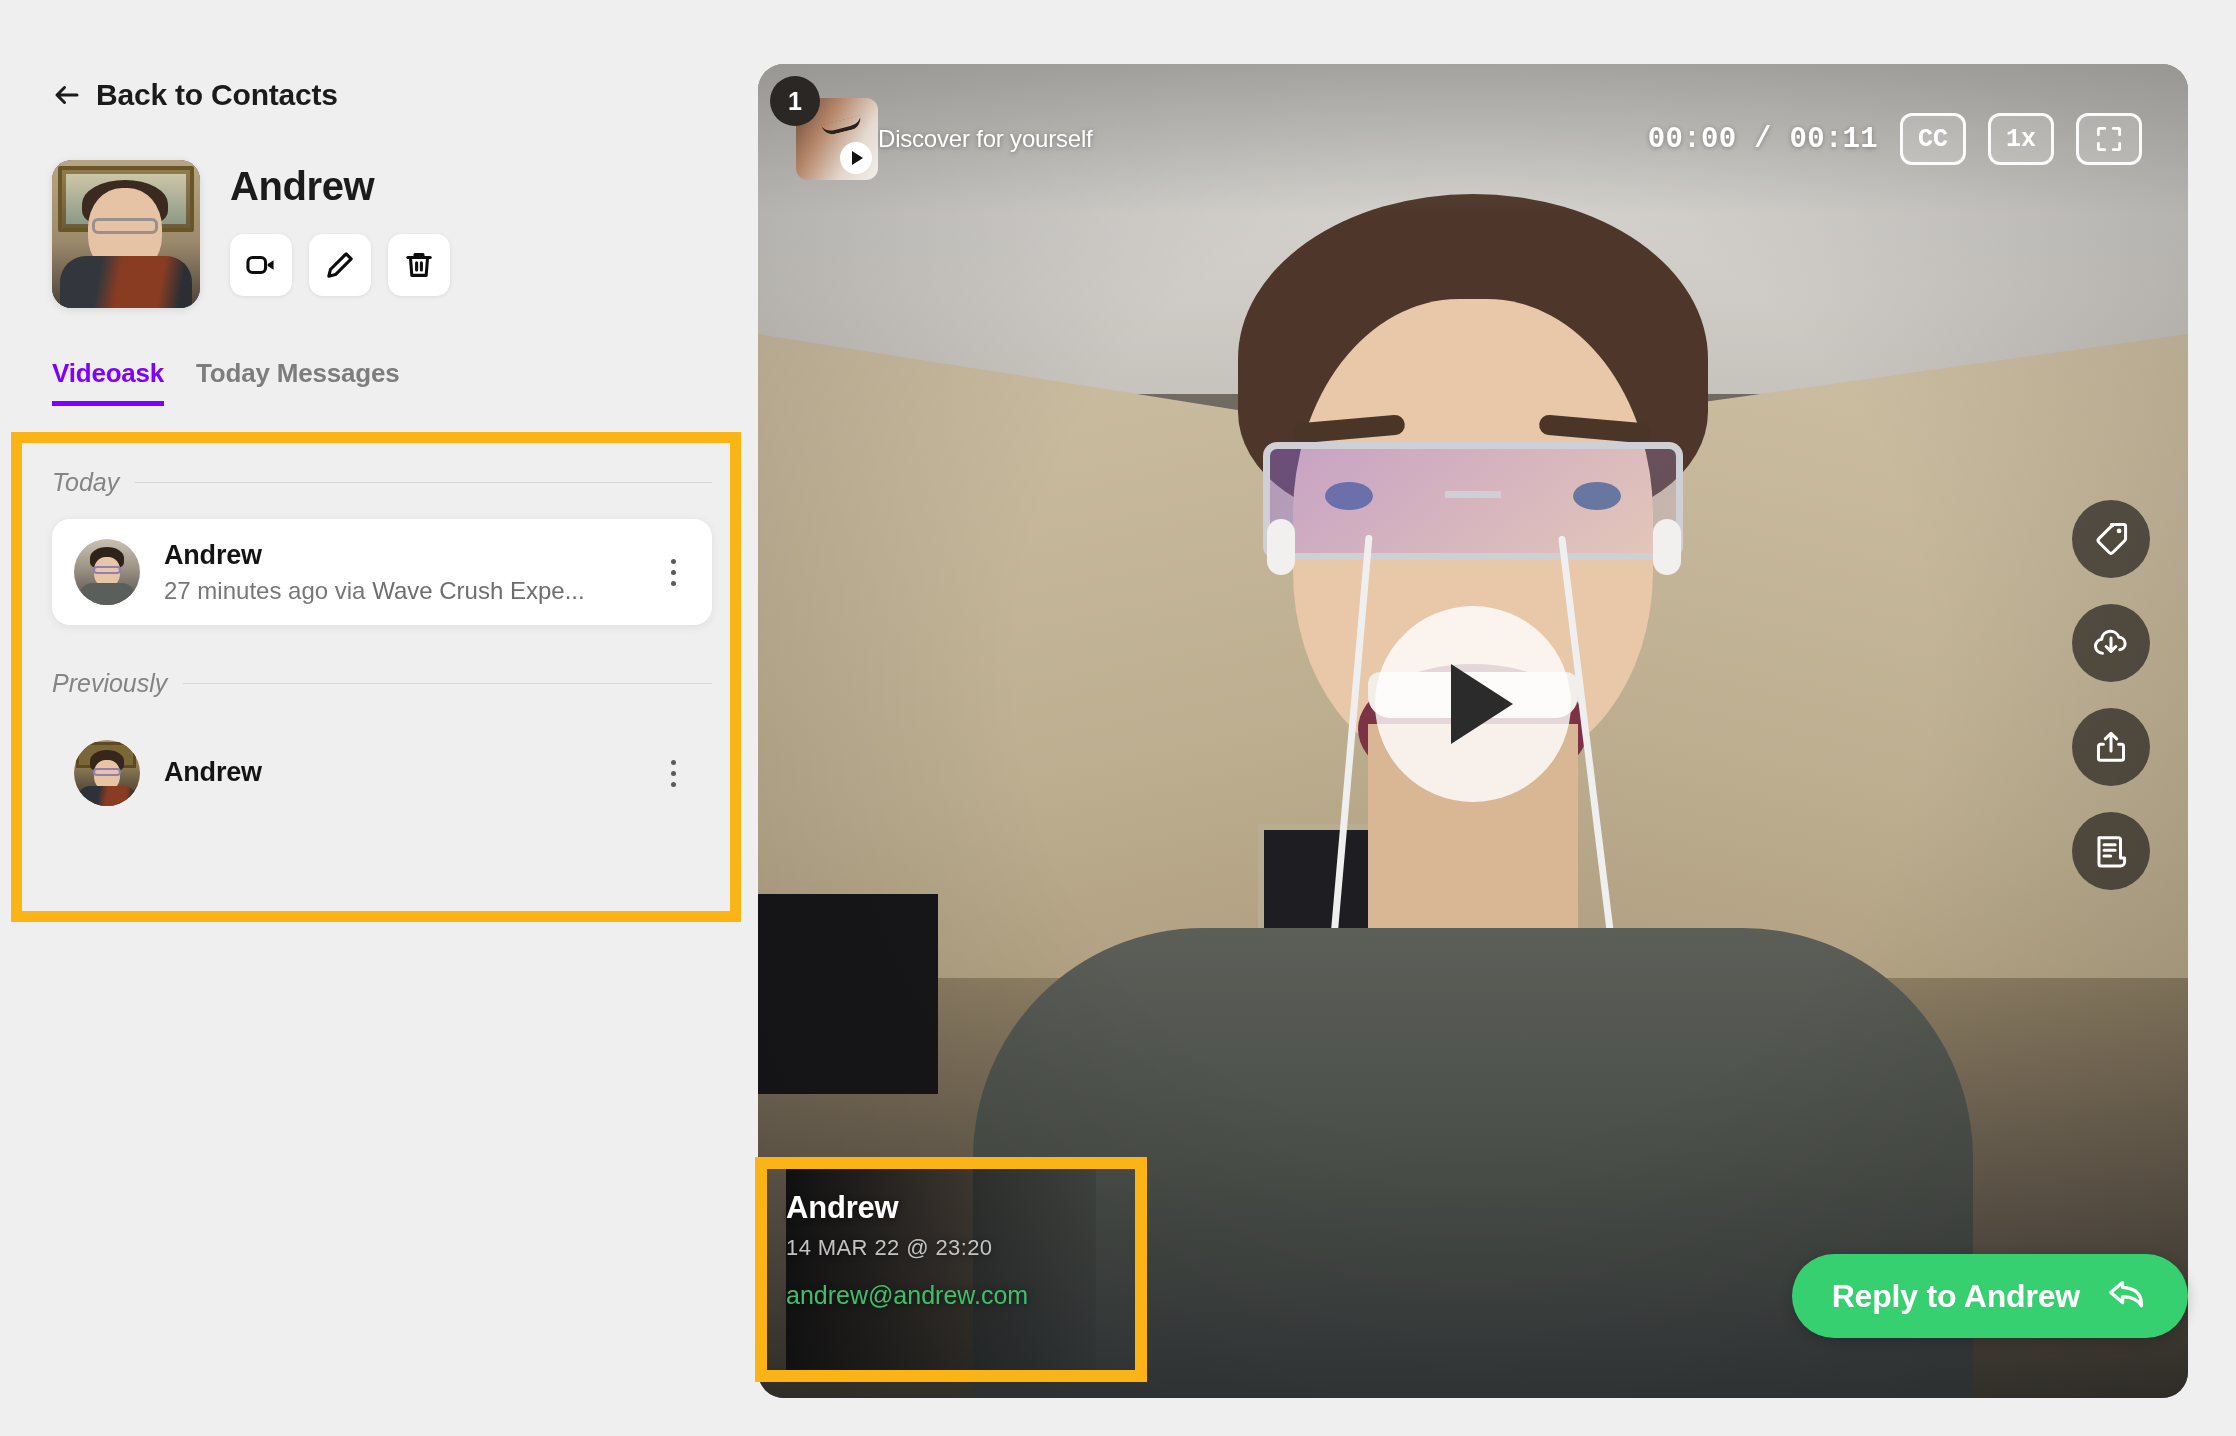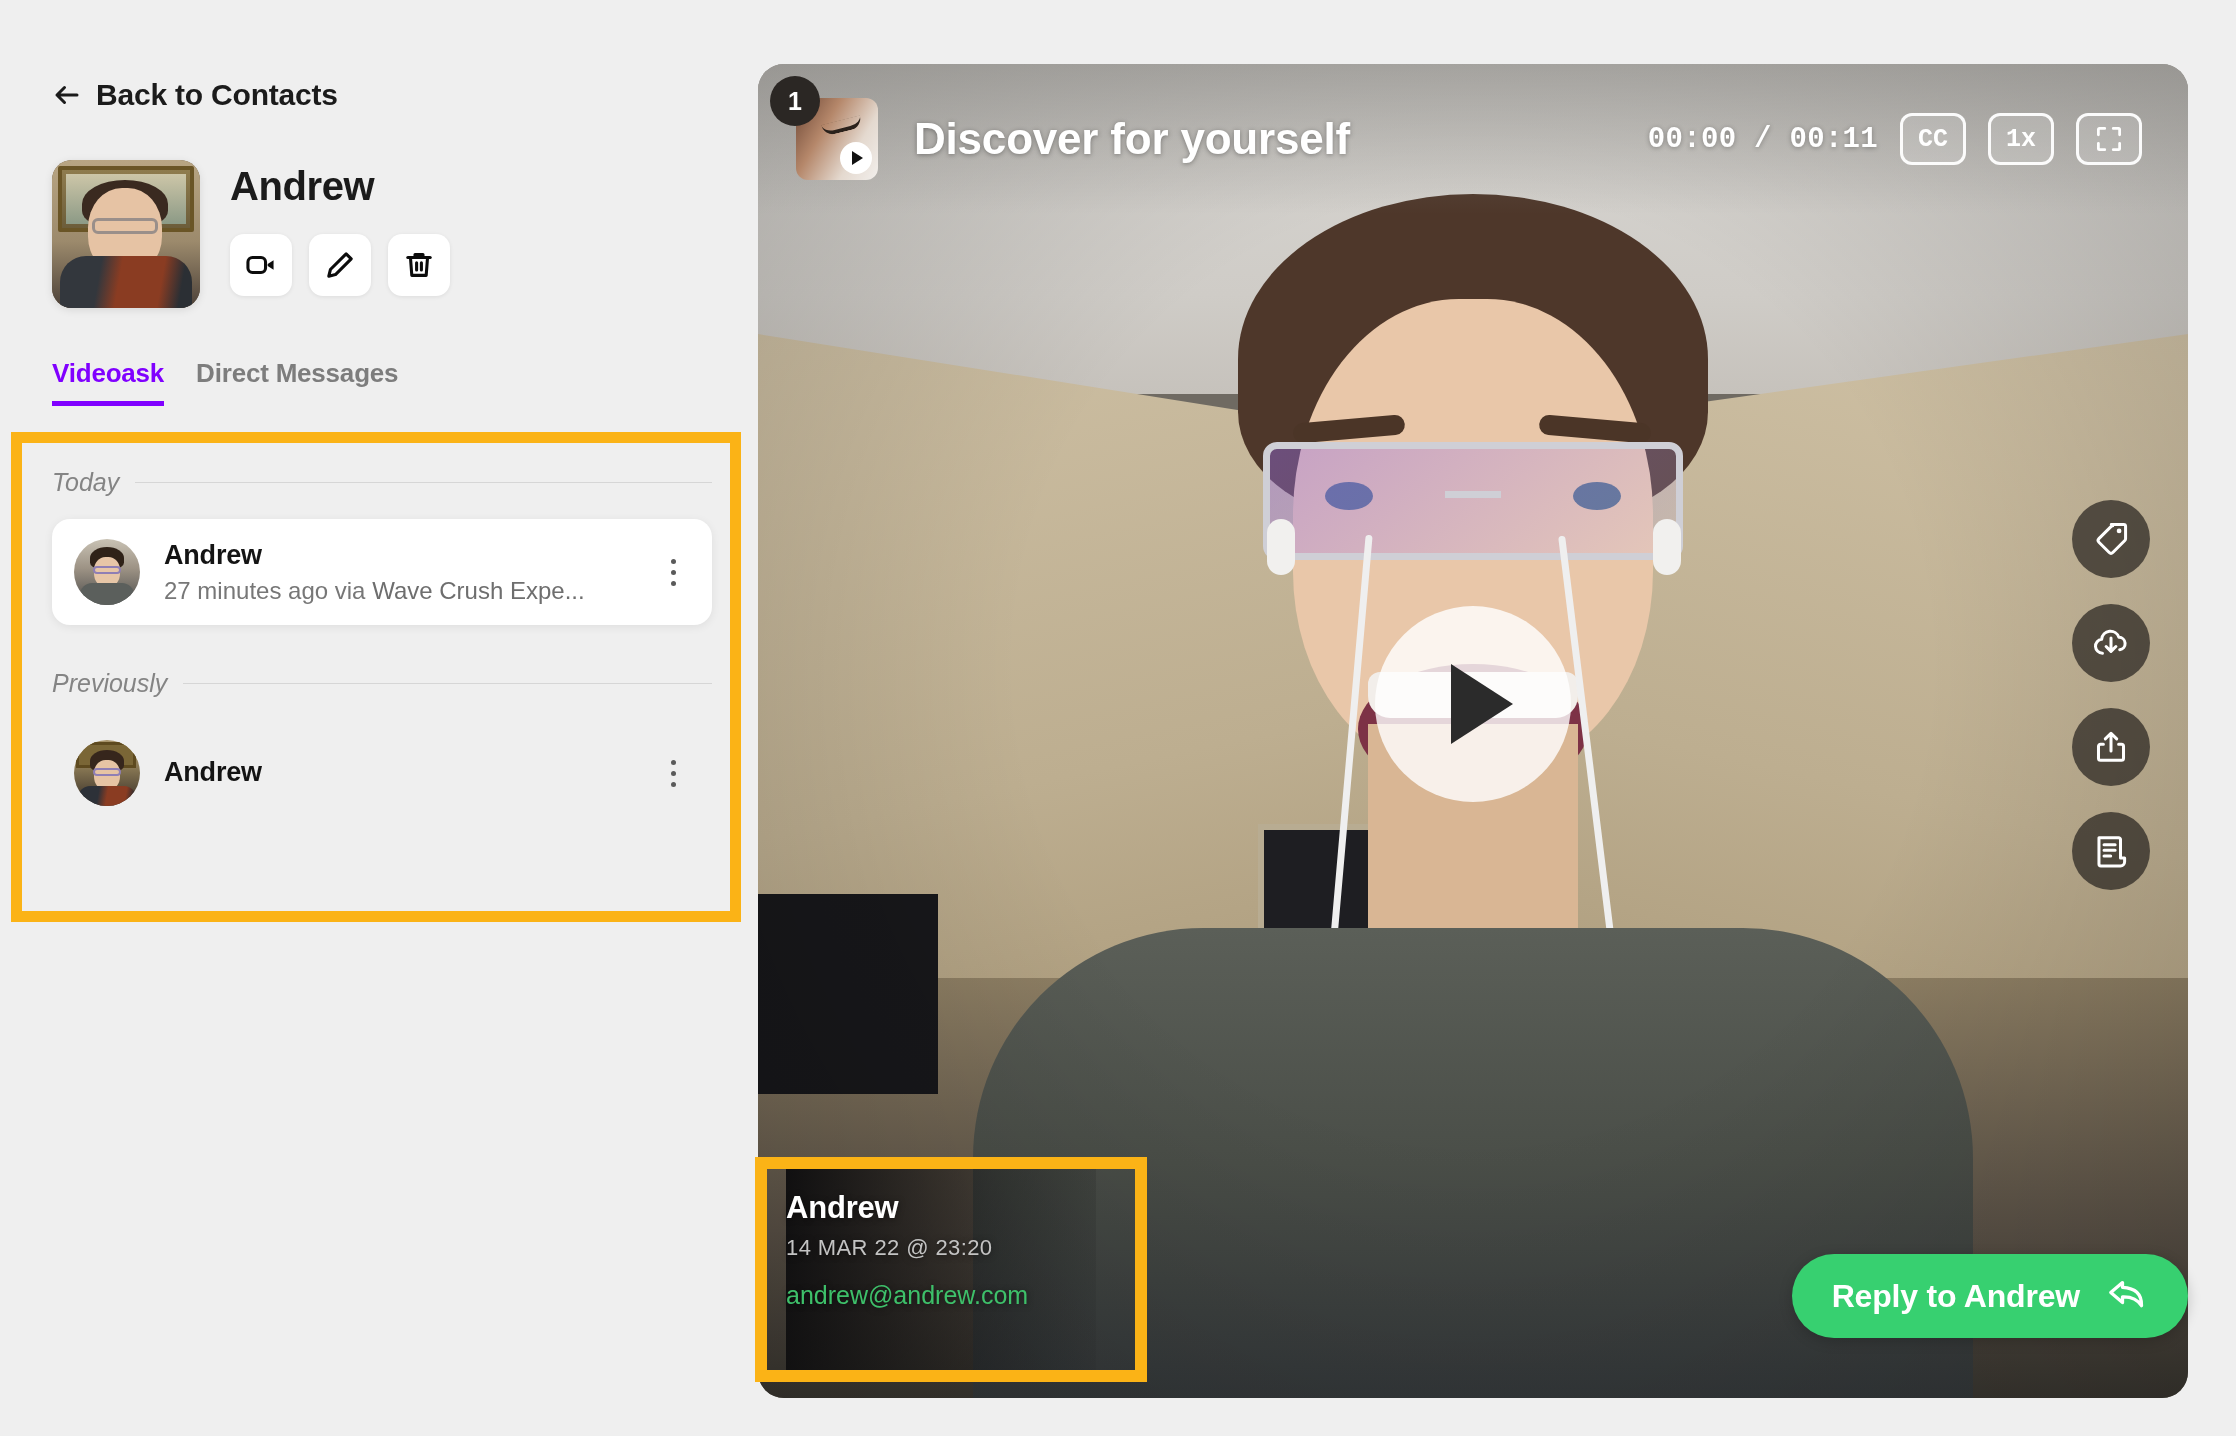--- a/index.html
+++ b/index.html
@@ -296,21 +296,21 @@
     position: absolute; right: 6px; bottom: 6px;
     width: 32px; height: 32px; border-radius: 50%;
     background: #ffffff; display:flex; align-items:center; justify-content:center;
   }
   .step-thumb .mini-play b {
     display:block; width:0; height:0;
     border-left: 11px solid #111; border-top: 7px solid transparent; border-bottom: 7px solid transparent;
     margin-left: 3px;
   }
   .video-title {
-    margin-left: 36px; color: #ffffff; font-size: 44px; font-weight: 700;
+    color: #ffffff; font-size: 24px; font-weight: 400;
     text-shadow: 0 1px 5px rgba(0,0,0,0.35); letter-spacing: -0.2px;
   }
   .topbar-right {
     margin-left: auto; display: flex; align-items: center; gap: 22px;
     padding-right: 18px;
     font-family: Liberation Mono, monospace;
   }
   .time-display {
     color: #ffffff; font-size: 29px; font-weight: 600;
     text-shadow: 0 1px 5px rgba(0,0,0,0.3); letter-spacing: 0.3px;
@@ -441,21 +441,21 @@
               <path d="M5.6 6.4h12.8l-1 13.4H6.6z" fill="none" stroke="#0c0c0c" stroke-width="2.3" stroke-linejoin="round"></path>
               <path d="M10.2 10.4v5.4M13.8 10.4v5.4" stroke="#0c0c0c" stroke-width="2.3" stroke-linecap="round"></path>
             </svg>
           </button>
         </div>
       </div>
     </div>
 
     <div class="tabs">
       <div class="tab active">Videoask</div>
-      <div class="tab">Direct Messages</div>
+      <div class="tab">Today Messages</div>
     </div>
 
     <div class="list-highlight"></div>
 
     <div class="list-area">
 
       <div class="section-head">
         <span class="lbl">Today</span>
         <span class="rule"></span>
       </div>

